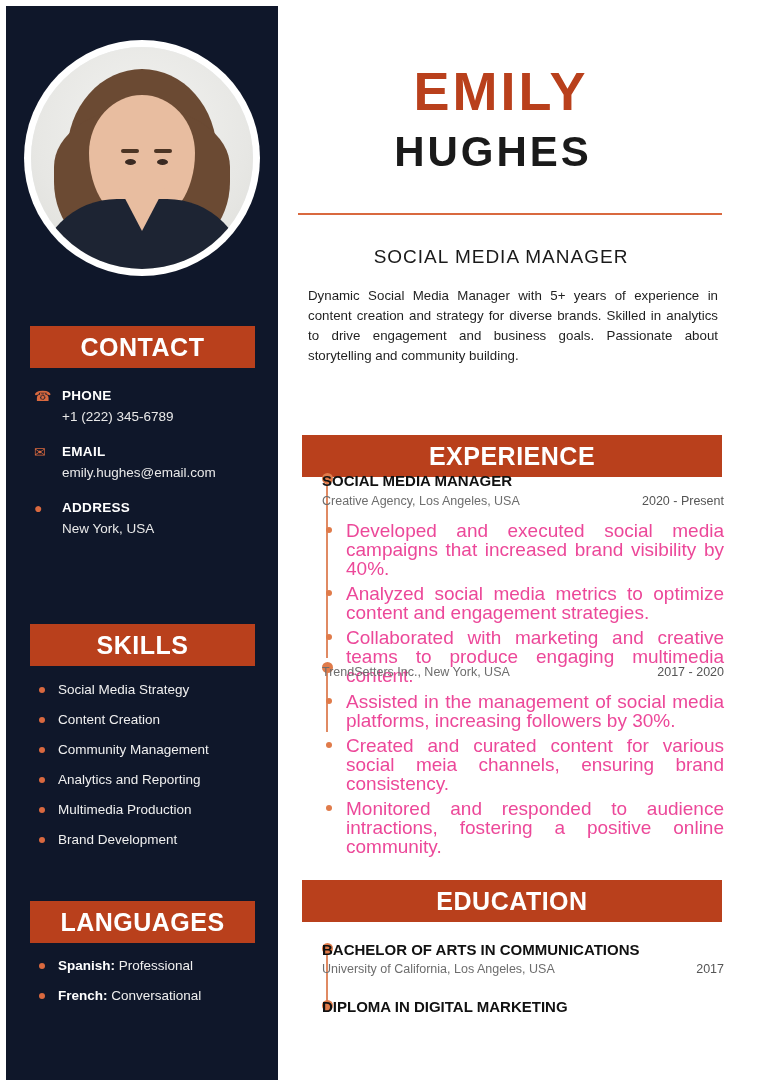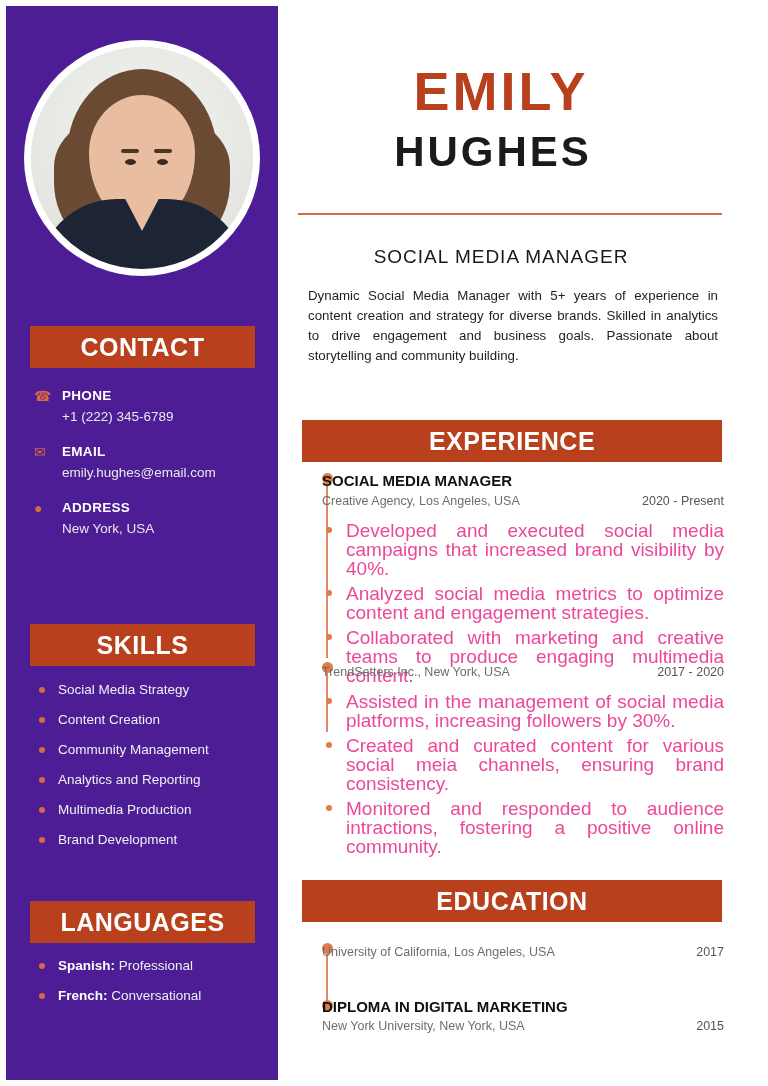--- a/index.html
+++ b/index.html
@@ -12,21 +12,21 @@
     position: relative;
     width: 768px; height: 1086px;
     background: #ffffff;
     overflow: hidden;
   }
   
   .sidebar {
     position: absolute;
     left: 6px; top: 6px;
     width: 272px; height: 1074px;
-    background: #4c1d95;
+    background: #0f172a;
   }
   .photo-wrap {
     position: absolute;
     left: 50%; transform: translateX(-50%);
     top: 34px;
     width: 236px; height: 236px;
     border-radius: 50%;
     background: #ffffff;
     padding: 7px;
   }
@@ -126,21 +126,21 @@
     text-align: center; color: #1a1a1a; font-size: 19px; letter-spacing: 1px;
   }
   .summary {
     position: absolute; left: 30px; top: 286px; width: 410px;
     font-size: 13.3px; color: #1f1f1f; line-height: 20px; text-align: justify;
   }
   .mn-bar {
     position: absolute; left: 24px; width: 420px; height: 42px;
     line-height: 42px; font-size: 25px;
   }
-  #bar-experience { top: 420px; text-align: center; }
+  #bar-experience { top: 435px; text-align: center; }
   #bar-education  { top: 880px; }
   .tl-line { position: absolute; width: 2px; background: #e08a63; }
   .tl-dot { position: absolute; width: 11px; height: 11px; border-radius: 50%; background: #e07b4a; left: -4.5px; }
 
   .exp { position: absolute; left: 322px; width: 402px; }
   .job-head { font-size: 15px; font-weight: bold; color: #111; }
   .job-meta { position: relative; margin-top: 5px; font-size: 12.5px; color: #6d6d6d; }
   .job-date { position: absolute; right: 0; top: 0; font-size: 12.5px; color: #555; }
   .bullets { margin-top: 13px; }
   .bullets li {
@@ -260,21 +260,21 @@
 
   <div class="main" style="pointer-events:none;">
     <div class="bar mn-bar" id="bar-education">EDUCATION</div>
   </div>
 
   <div class="tl-line" style="left:326px; top:948px; height:60px;"></div>
   <div class="tl-dot" style="left:321.5px; top:943px;"></div>
   <div class="tl-dot" style="left:321.5px; top:1000px;"></div>
 
   <div class="exp" style="top:941px;">
+    <div class="edu-head">BACHELOR OF ARTS IN COMMUNICATIONS</div>
     <div class="edu-meta">University of California, Los Angeles, USA<span class="edu-date">2017</span></div>
   </div>
 
   <div class="exp" style="top:998px;">
     <div class="edu-head">DIPLOMA IN DIGITAL MARKETING</div>
-    <div class="edu-meta">New York University, New York, USA<span class="edu-date">2015</span></div>
   </div>
 
 </div>
 
 </body></html>

